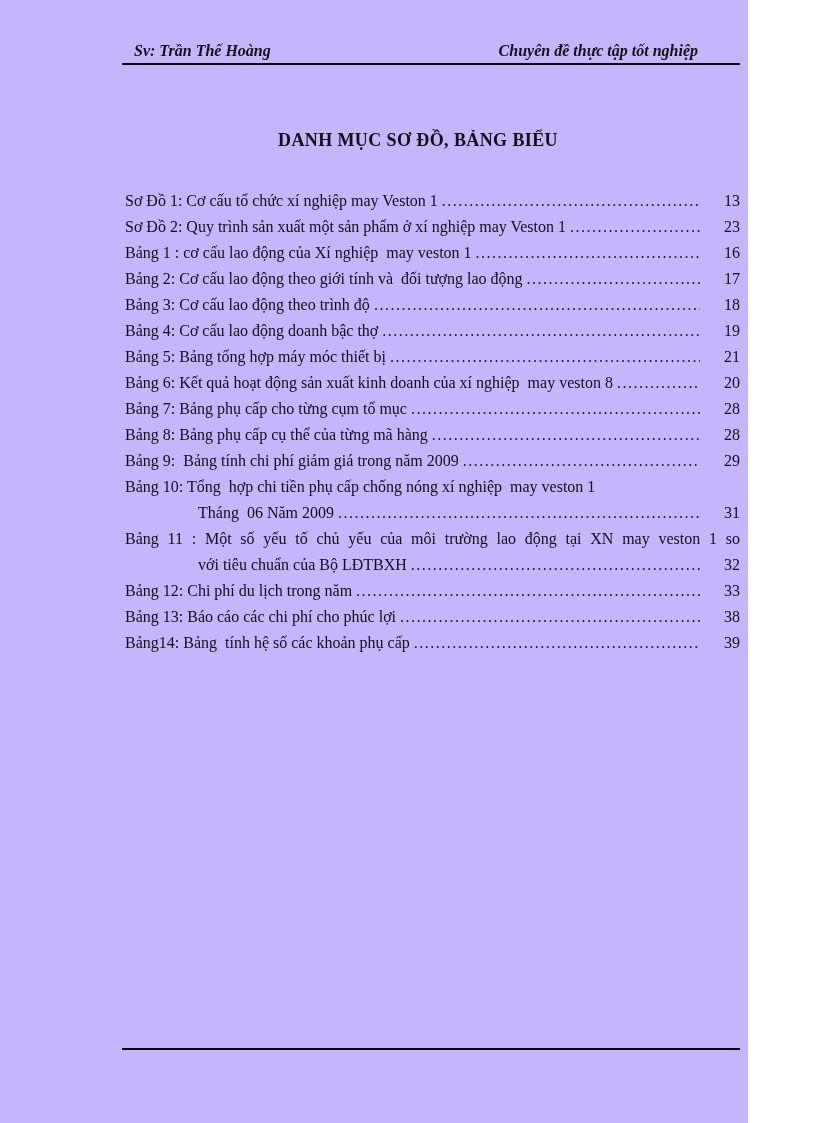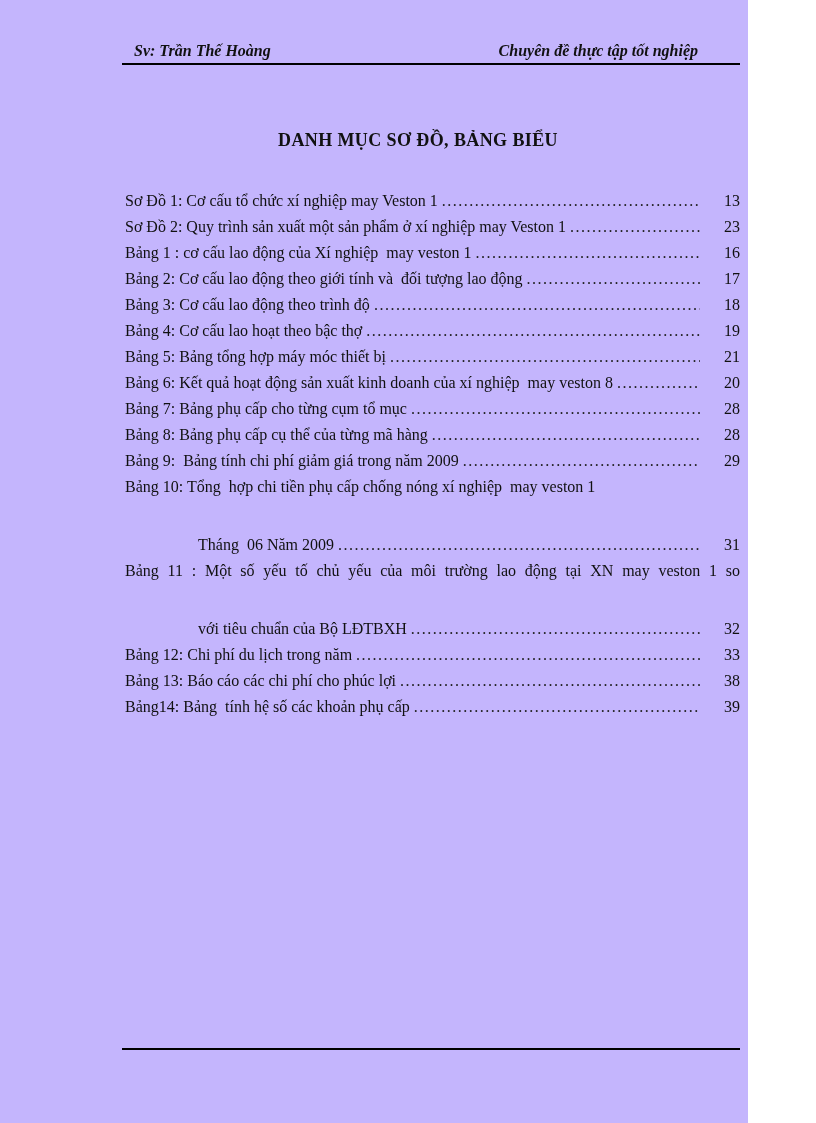--- a/index.html
+++ b/index.html
@@ -49,21 +49,21 @@
     width: 615px;
     top: 188px;
     font-size: 16px;
   }
   .toc-row {
     display: flex;
     align-items: flex-end;
     height: 26px;
     line-height: 26px;
   }
-  .toc-row.indent { padding-left: 73px; margin-top: 32px; }
+  .toc-row.indent { padding-left: 73px; }
   .toc-text {
     white-space: pre;
     flex: 0 0 auto;
   }
   .leader {
     flex: 1 1 auto;
     overflow: hidden;
     white-space: nowrap;
     margin: 0 6px 0 4px;
     color: #222;
@@ -127,21 +127,21 @@
     <span class="toc-text">Bảng 2: Cơ cấu lao động theo giới tính và  đối tượng lao động</span>
     <span class="leader"></span>
     <span class="toc-page">17</span>
   </div>
       <div class="toc-row">
     <span class="toc-text">Bảng 3: Cơ cấu lao động theo trình độ</span>
     <span class="leader"></span>
     <span class="toc-page">18</span>
   </div>
       <div class="toc-row">
-    <span class="toc-text">Bảng 4: Cơ cấu lao hoạt theo bậc thợ</span>
+    <span class="toc-text">Bảng 4: Cơ cấu lao động doanh bậc thợ</span>
     <span class="leader"></span>
     <span class="toc-page">19</span>
   </div>
       <div class="toc-row">
     <span class="toc-text">Bảng 5: Bảng tổng hợp máy móc thiết bị</span>
     <span class="leader"></span>
     <span class="toc-page">21</span>
   </div>
       <div class="toc-row">
     <span class="toc-text">Bảng 6: Kết quả hoạt động sản xuất kinh doanh của xí nghiệp  may veston 8</span>

